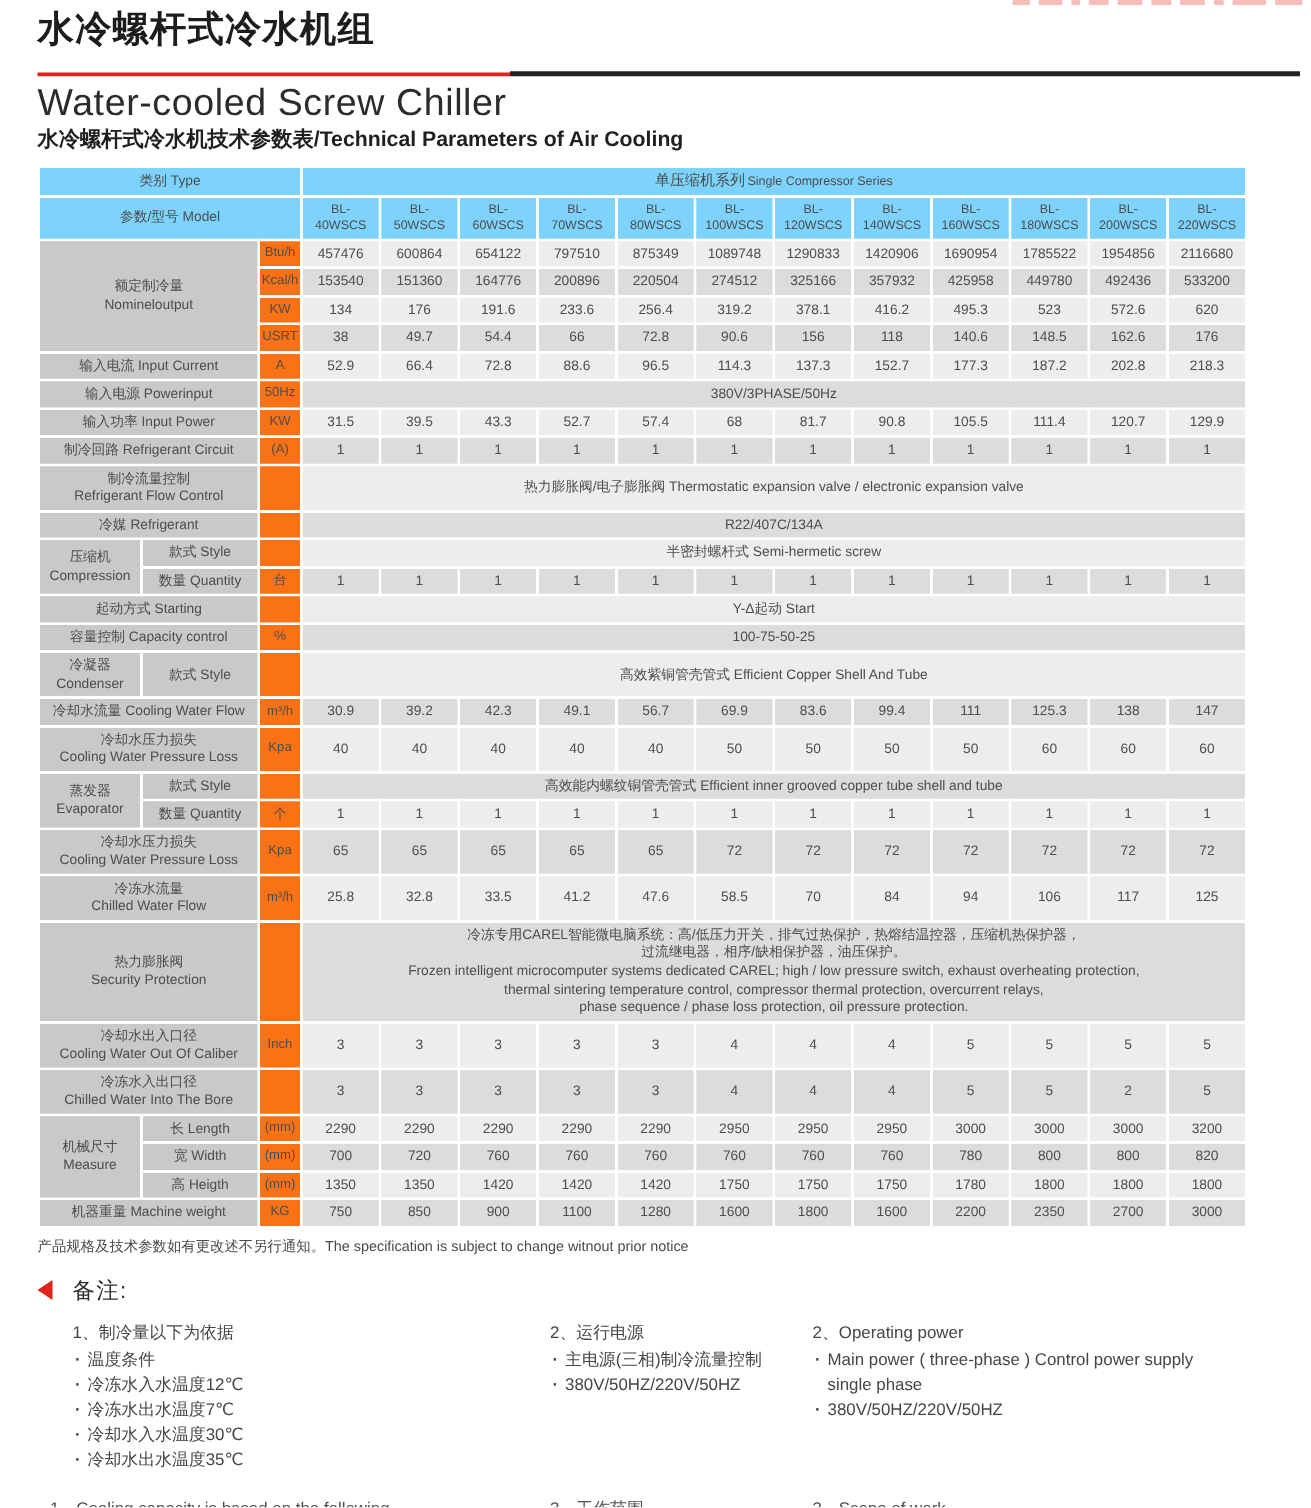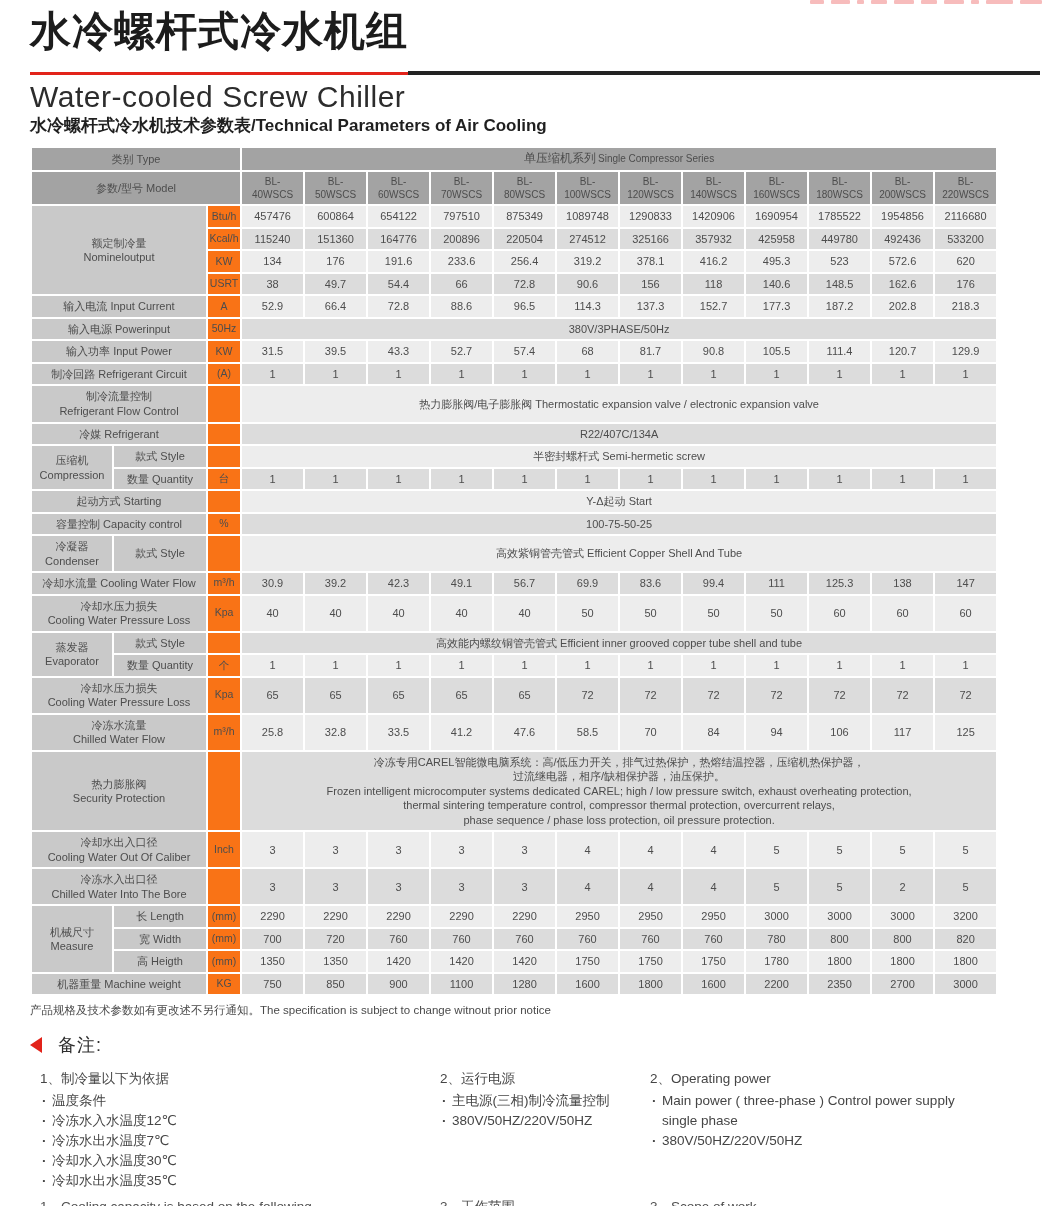--- a/index.html
+++ b/index.html
@@ -5,34 +5,34 @@
   html,body{margin:0;padding:0;background:#fff;}
   .page{position:relative;width:1049px;height:1206px;background:#ffffff;overflow:hidden;
         font-family:"Liberation Sans","DejaVu Sans",sans-serif;color:#333;}
   .content{margin:0 9px 0 30px;width:1010px;}
 
   
   .red-frag{position:absolute;top:0;left:810px;width:232px;height:7px;display:flex;gap:7px;align-items:flex-start;}
   .red-frag span{display:block;height:4px;background:rgba(236,96,96,.42);border-radius:1px;}
 
   
-  h1.title{margin:8px 0 16px 0;font-size:41px;line-height:1.15;font-weight:bold;color:#1c1c1c;letter-spacing:1px;}
+  h1.title{margin:8px 0 16px 0;font-size:29px;line-height:1.15;font-weight:bold;color:#1c1c1c;letter-spacing:1px;}
   .title-rule{display:flex;align-items:flex-start;margin-top:1px;height:5px;}
   .rule-red{width:378px;height:3px;background:#e2231a;margin-top:1px;}
   .rule-black{flex:1;height:4px;background:#232323;}
   .subtitle{font-size:30px;color:#2c2c2c;margin-top:4px;letter-spacing:.5px;}
   .section-heading{font-size:17px;font-weight:bold;color:#1f1f1f;}
 
   
   table.spec{margin-top:9px;border-collapse:collapse;table-layout:fixed;width:963px;
              font-size:11px;color:#4d4d4d;}
   table.spec td{border:2px solid #ffffff;text-align:center;vertical-align:middle;
                 padding:3px 1px;line-height:1.32;overflow:hidden;}
   td.lab{background:#c9c9c9;white-space:pre-line;}
-  td.hdr{background:#a3a3a3;}
+  td.hdr{background:#7dd3fc;}
   td.unit{background:#f97316;font-size:10.5px;padding:3px 0;}
   td.model{font-size:10px;line-height:1.4;white-space:pre-line;}
   td.light{background:#ededed;}
   td.dark{background:#dcdcdc;}
   td.spanv{white-space:pre-line;padding:3px 8px;margin-top:33px;}
   td.multiline{line-height:1.5;}
   .ser-cn{font-size:12px;}
   .ser-en{font-size:10px;margin-left:2px;}
 
   
@@ -137,21 +137,21 @@
             <td class="light val">1089748</td>
             <td class="light val">1290833</td>
             <td class="light val">1420906</td>
             <td class="light val">1690954</td>
             <td class="light val">1785522</td>
             <td class="light val">1954856</td>
             <td class="light val">2116680</td>
           </tr>
           <tr>
             <td class="unit">Kcal/h</td>
-            <td class="dark val">115240</td>
+            <td class="dark val">153540</td>
             <td class="dark val">151360</td>
             <td class="dark val">164776</td>
             <td class="dark val">200896</td>
             <td class="dark val">220504</td>
             <td class="dark val">274512</td>
             <td class="dark val">325166</td>
             <td class="dark val">357932</td>
             <td class="dark val">425958</td>
             <td class="dark val">449780</td>
             <td class="dark val">492436</td>
@@ -495,21 +495,21 @@
     </table>
 
     <div class="footnote">产品规格及技术参数如有更改述不另行通知。The specification is subject to change witnout prior notice</div>
 
     <div class="remark-head">
       <span class="tri"></span>
       <span class="remark-label">备注:</span>
     </div>
 
     <div class="notes">
-        <div class="note-col" style="left: 10px;">
+        <div class="note-col" style="left: 28px;">
           <div class="note-title">1、制冷量以下为依据</div>
           <div class="note-item">温度条件</div>
           <div class="note-item">冷冻水入水温度12℃</div>
           <div class="note-item">冷冻水出水温度7℃</div>
           <div class="note-item">冷却水入水温度30℃</div>
           <div class="note-item">冷却水出水温度35℃</div>
         </div>
         <div class="note-col" style="left: 410px;">
           <div class="note-title">2、运行电源</div>
           <div class="note-item">主电源(三相)制冷流量控制</div>

